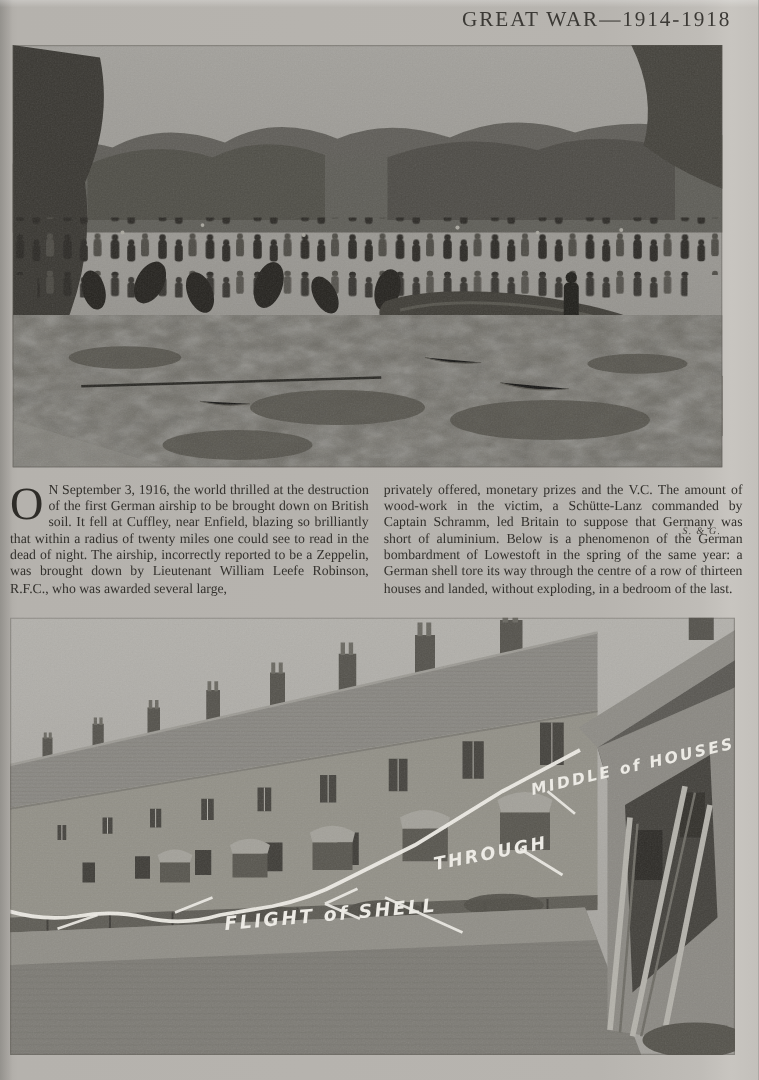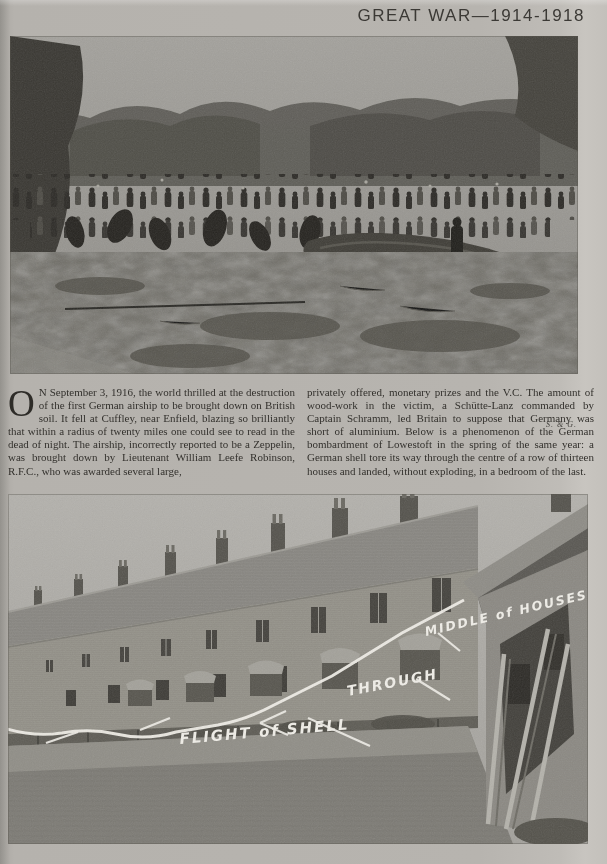--- a/index.html
+++ b/index.html
@@ -6,21 +6,21 @@
   #page{
     position:relative;width:607px;height:864px;overflow:hidden;
     background:linear-gradient(90deg,#a9a6a1 0,#b5b2ad 14px,#b7b4af 480px,#bfbcb7 560px,#c8c5c0 585px,#c3c0bb 607px);
     font-family:"Liberation Serif", serif;color:#2f2d29;
   }
   #page:before{content:"";position:absolute;inset:0;pointer-events:none;
     background:linear-gradient(180deg,rgba(255,255,255,.25) 0,rgba(255,255,255,0) 6px),
                linear-gradient(90deg,rgba(0,0,0,.12) 0,rgba(0,0,0,0) 10px);}
   .runhead{
     position:absolute;top:6px;right:22px;width:400px;text-align:right;
-    font-family:Liberation Sans, sans-serif;font-size:17px;letter-spacing:1.5px;
+    font-family:Liberation Serif, serif;font-size:17px;letter-spacing:1.5px;
     color:#3b3935;font-weight:400;
   }
   .photo{position:absolute;display:block;}
   .photo svg{display:block;}
   #photo-top{left:10px;top:36px;}
   #photo-bottom{left:8px;top:494px;}
   .credit{
     position:absolute;font-size:8px;font-style:italic;color:#45433f;letter-spacing:1px;margin-top:44px;
   }
   #credit-top{top:376px;right:30px;}

